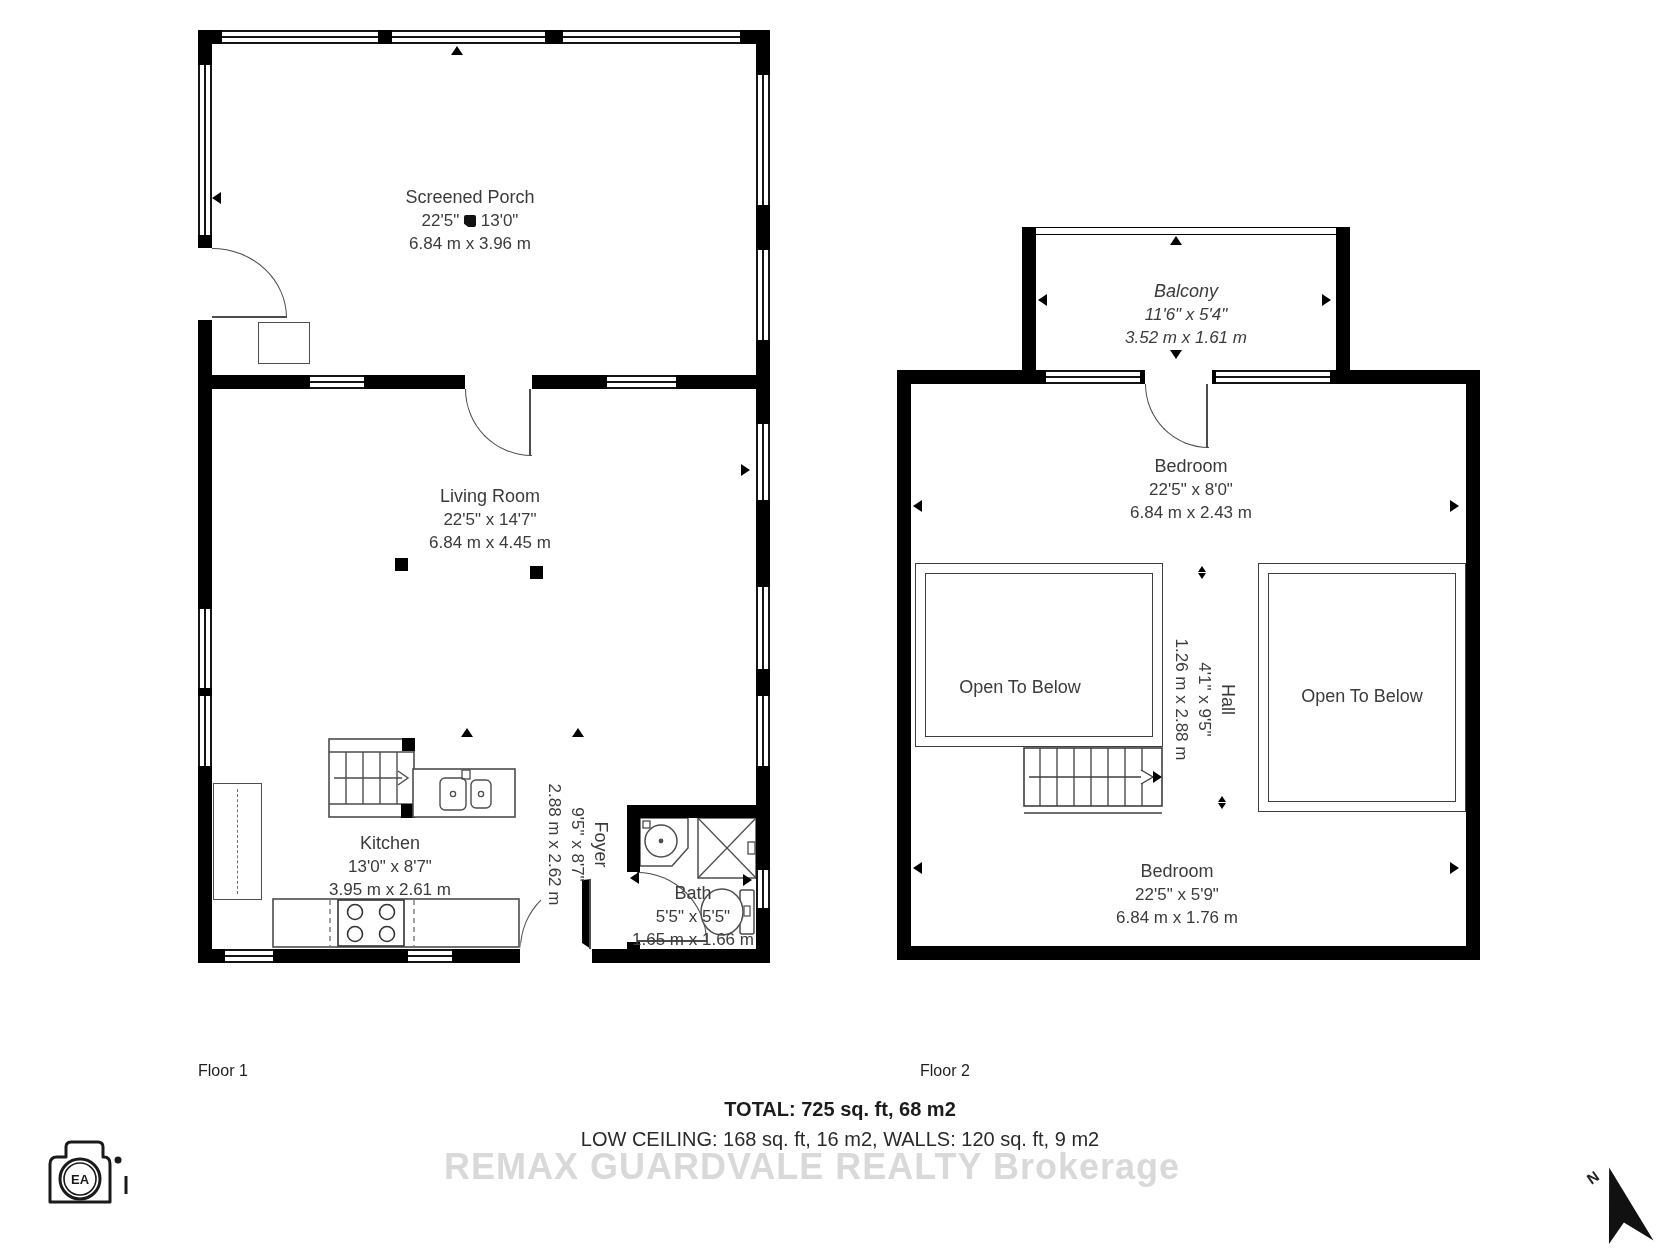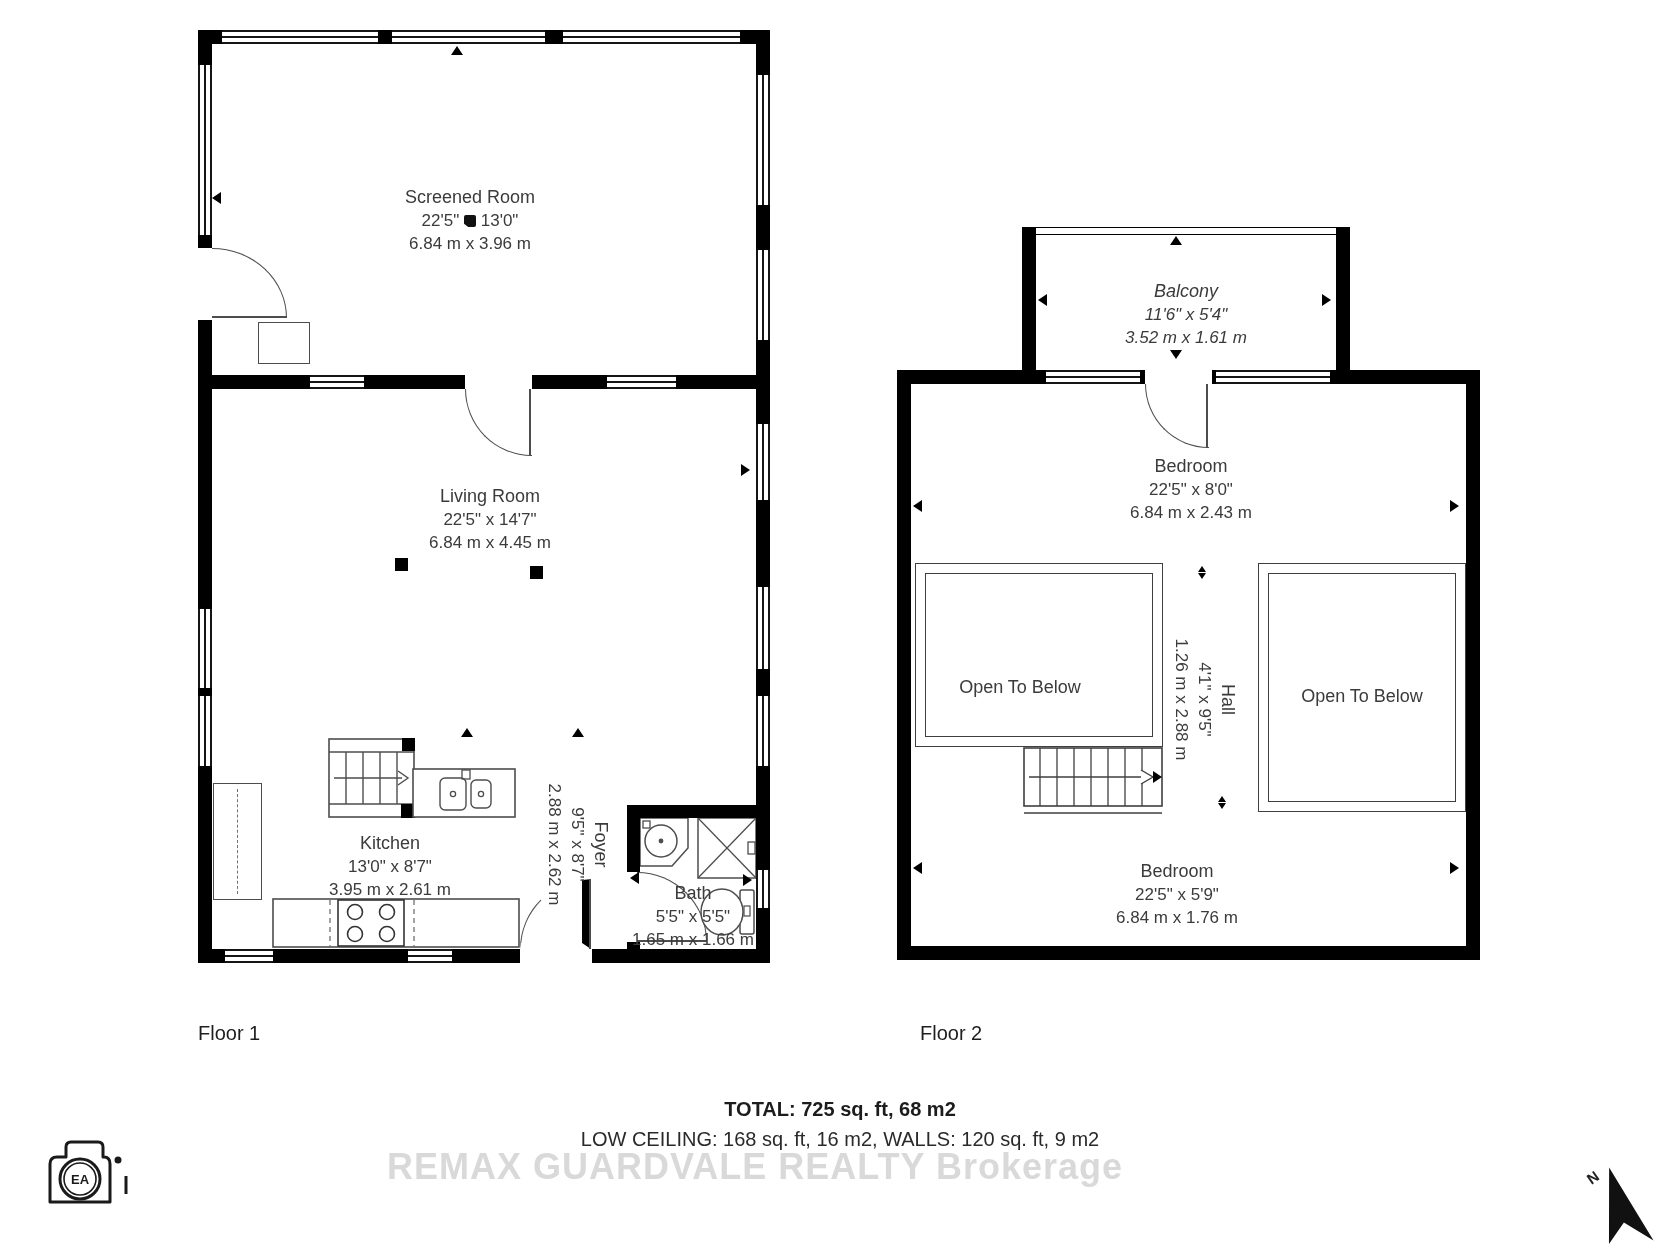--- a/index.html
+++ b/index.html
@@ -28,26 +28,26 @@
   .label-rot .dim{display:block;font-size:17px;}
   .cam-marker{display:inline-block;width:12px;height:12px;background:#111;border-radius:2px;vertical-align:-1px;
               clip-path:polygon(0 0,100% 0,100% 100%,35% 100%,0 72%);}
   .tu,.td,.tl,.tr2,.tus,.tds{position:absolute;width:0;height:0;}
   .tu{border-left:6px solid transparent;border-right:6px solid transparent;border-bottom:9px solid #000;}
   .td{border-left:6px solid transparent;border-right:6px solid transparent;border-top:9px solid #000;}
   .tl{border-top:6px solid transparent;border-bottom:6px solid transparent;border-right:9px solid #000;}
   .tr2{border-top:6px solid transparent;border-bottom:6px solid transparent;border-left:9px solid #000;}
   .tus{border-left:4px solid transparent;border-right:4px solid transparent;border-bottom:6px solid #000;}
   .tds{border-left:4px solid transparent;border-right:4px solid transparent;border-top:6px solid #000;}
-  .caption{position:absolute;font-size:20px;color:#1e1e1e;}
+  .caption{position:absolute;font-size:16px;color:#1e1e1e;margin-top:40px;}
   #summary{position:absolute;left:0;top:1098px;width:1680px;text-align:center;z-index:3;}
   #summary .tot{font-size:20px;font-weight:bold;color:#1c1c1c;margin-bottom:7px;}
   #summary .ln{font-size:20px;color:#2a2a2a;margin-bottom:4px;}
   #disclaimer{position:absolute;left:0;top:1216px;width:1680px;text-align:center;font-size:11.5px;color:#4c4c4c;z-index:3;}
-  #watermark{position:absolute;left:330px;top:1146px;width:850px;text-align:center;font-size:36px;font-weight:bold;
+  #watermark{position:absolute;left:330px;top:1146px;width:850px;text-align:right;font-size:36px;font-weight:bold;
              color:#8a8a8a;opacity:.32;letter-spacing:1px;z-index:1;white-space:nowrap;}
 </style>
 </head>
 <body>
 
 <div id="canvas">
 
   <div>
 
     <div class="wall" style="left:198px;top:30px;width:572px;height:14px;"></div>
@@ -161,21 +161,21 @@
 
     <div class="tu" style="left:451px;top:46px;"></div>
     <div class="tl" style="left:212px;top:192px;"></div>
     <div class="tr2" style="left:741px;top:464px;"></div>
     <div class="tu" style="left:461px;top:728px;"></div>
     <div class="tu" style="left:572px;top:728px;"></div>
     <div class="tl" style="left:630px;top:872px;"></div>
     <div class="tr2" style="left:743px;top:874px;"></div>
 
     <div class="label" style="left:360px;top:186px;">
-      <span class="nm">Screened Room</span>
+      <span class="nm">Screened Porch</span>
       <span class="dim"><span>22'5"</span> <span class="cam-marker"></span> <span>13'0"</span></span>
       <span class="dim">6.84 m x 3.96 m</span>
     </div>
     <div class="label" style="left:380px;top:485px;">
       <span class="nm">Living Room</span>
       <span class="dim">22'5" x 14'7"</span>
       <span class="dim">6.84 m x 4.45 m</span>
     </div>
     <div class="label" style="left:280px;top:832px;">
       <span class="nm">Kitchen</span>

